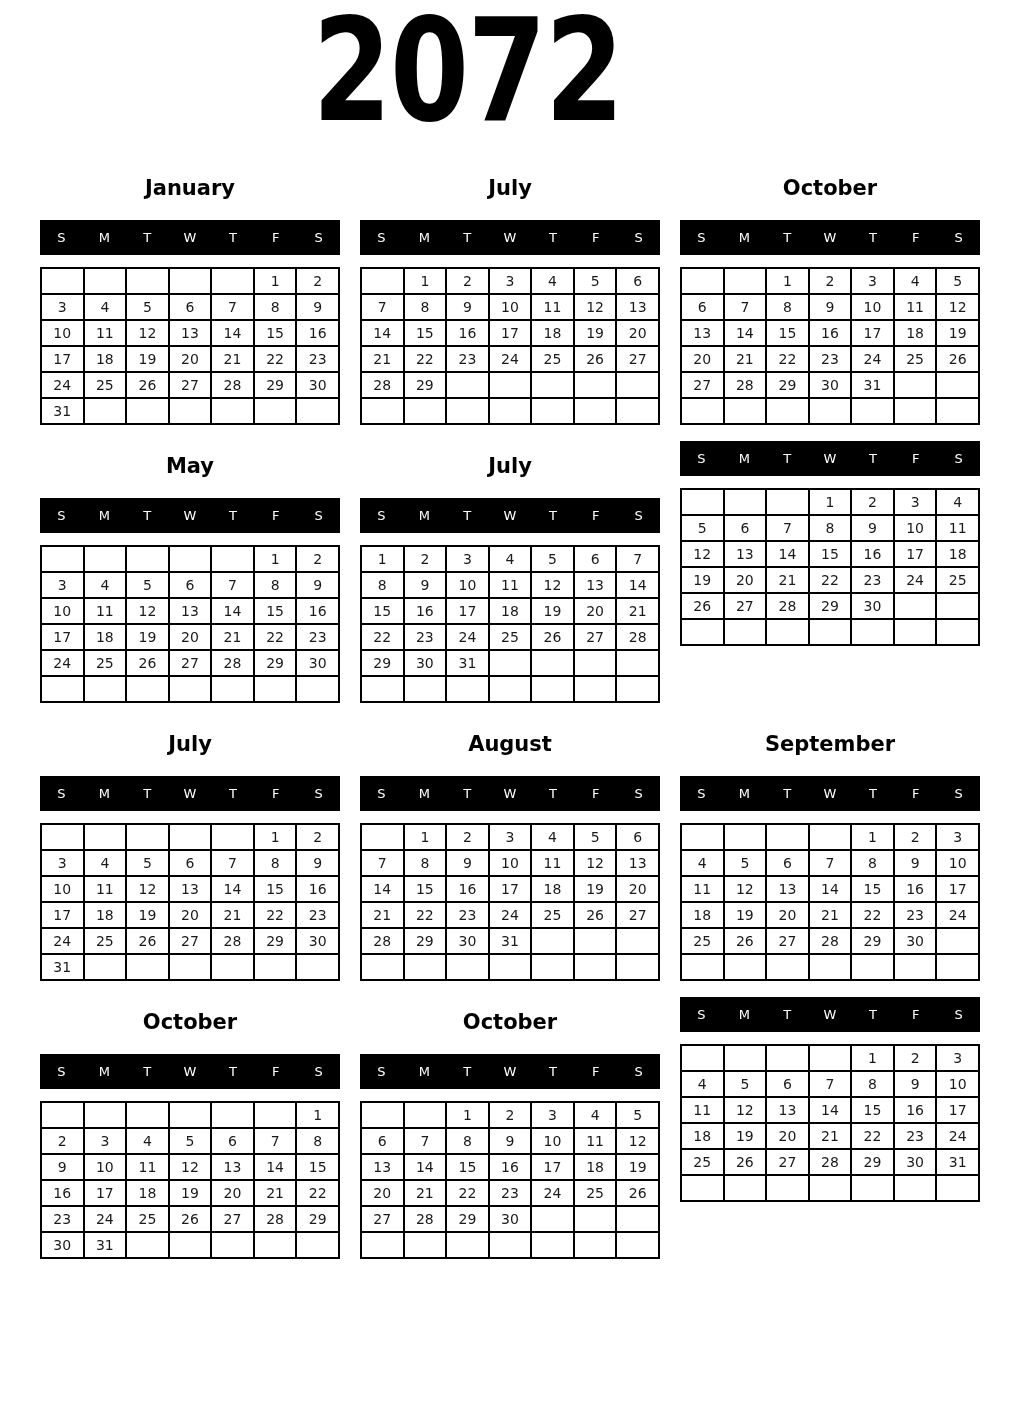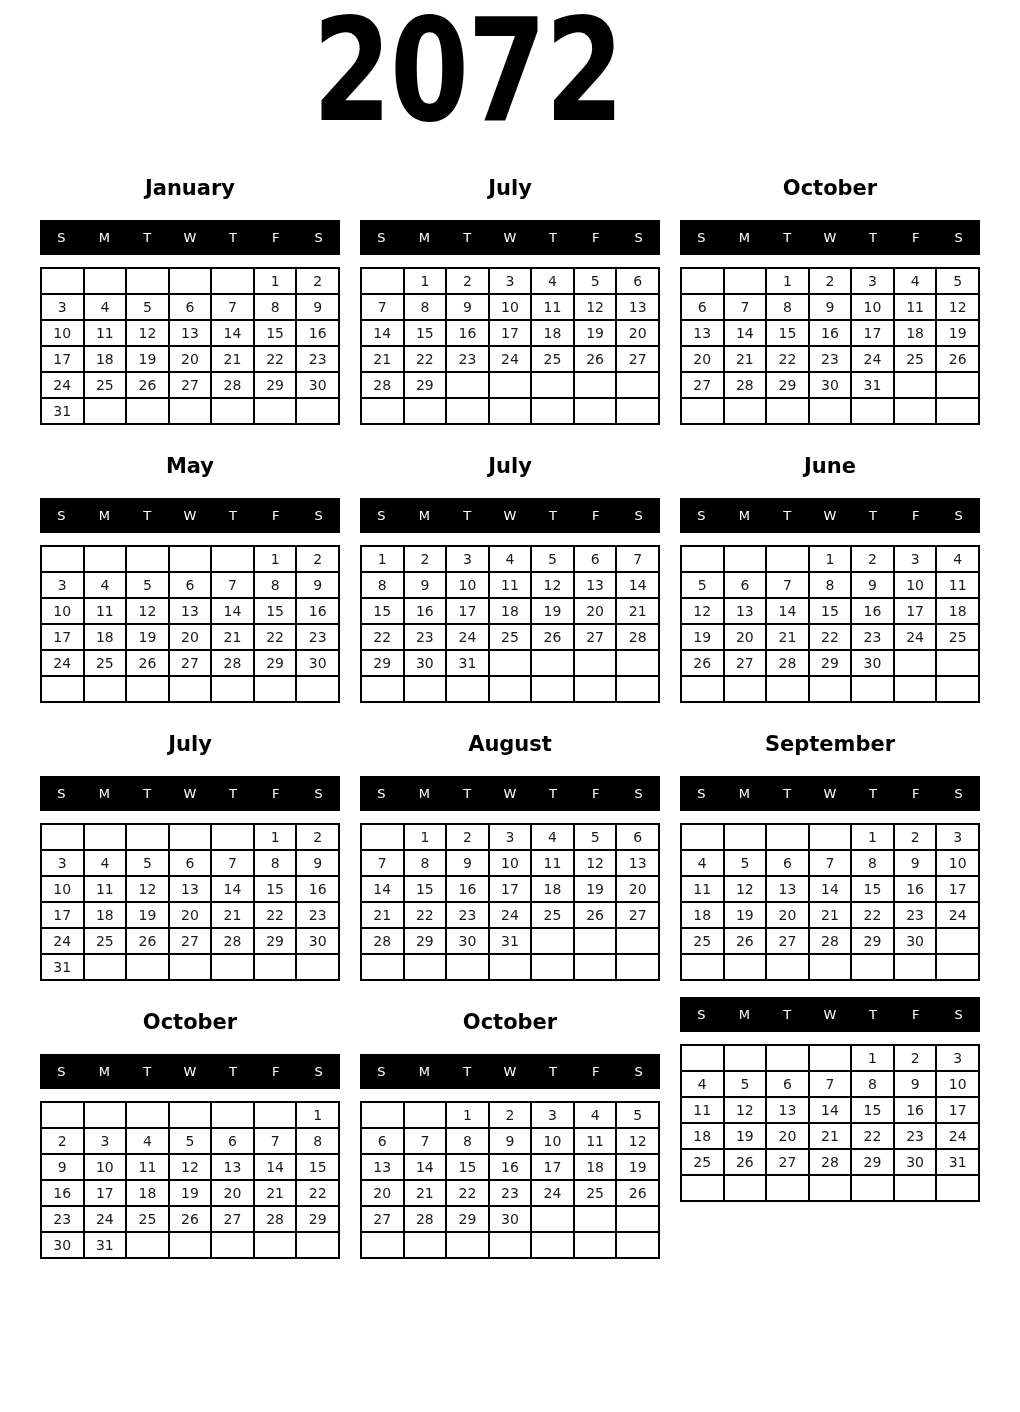--- a/index.html
+++ b/index.html
@@ -427,21 +427,20 @@
               <td></td>
               <td></td>
               <td></td>
               <td></td>
               <td></td>
             </tr>
           </tbody>
         </table>
       </section>
       <section class="month">
-        <h2 class="month-title">June</h2>
         <div class="weekday-bar">
           <span class="wd">S</span>
           <span class="wd">M</span>
           <span class="wd">T</span>
           <span class="wd">W</span>
           <span class="wd">T</span>
           <span class="wd">F</span>
           <span class="wd">S</span>
         </div>
         <table class="days">

